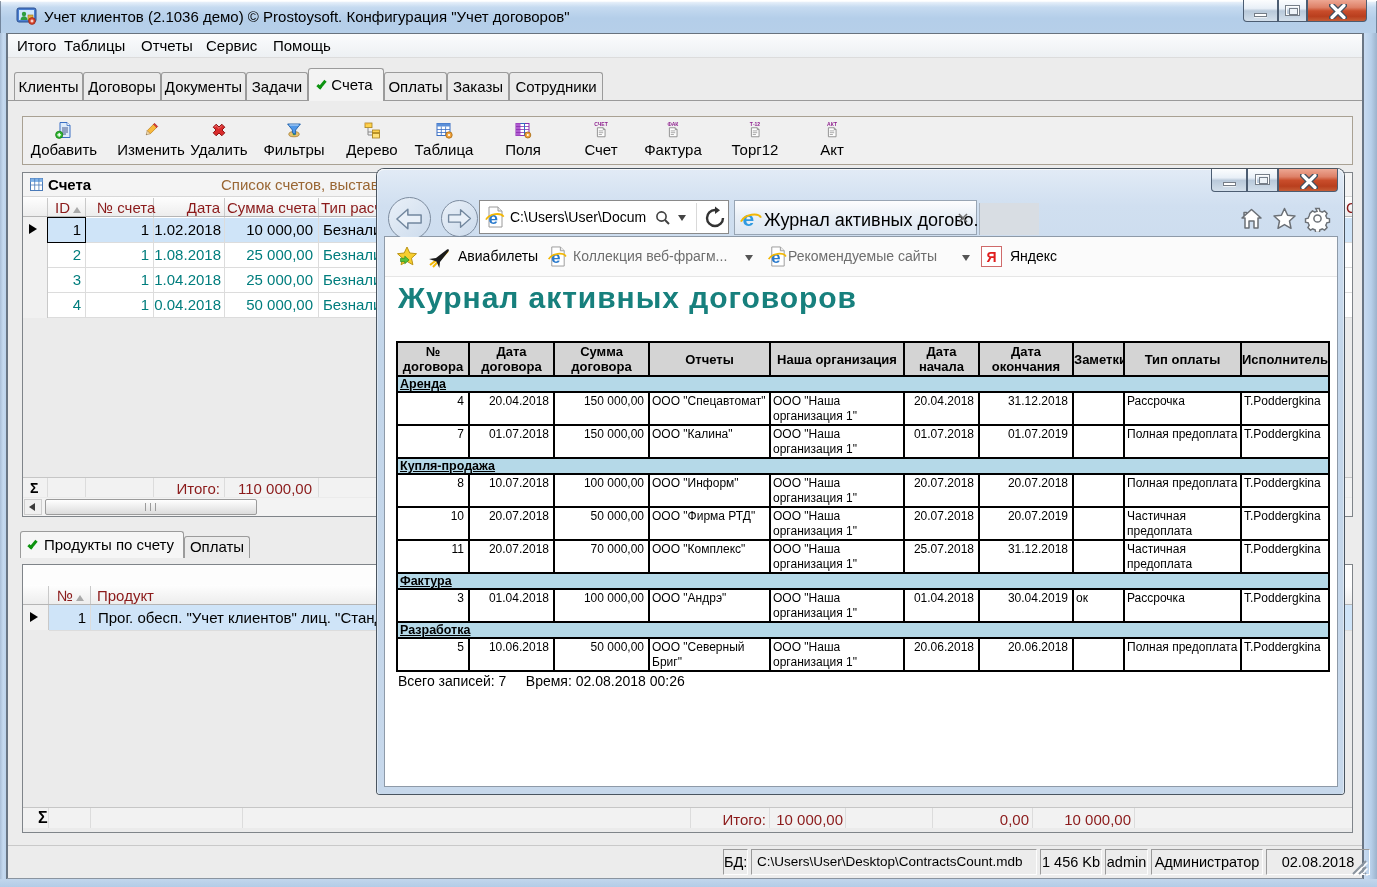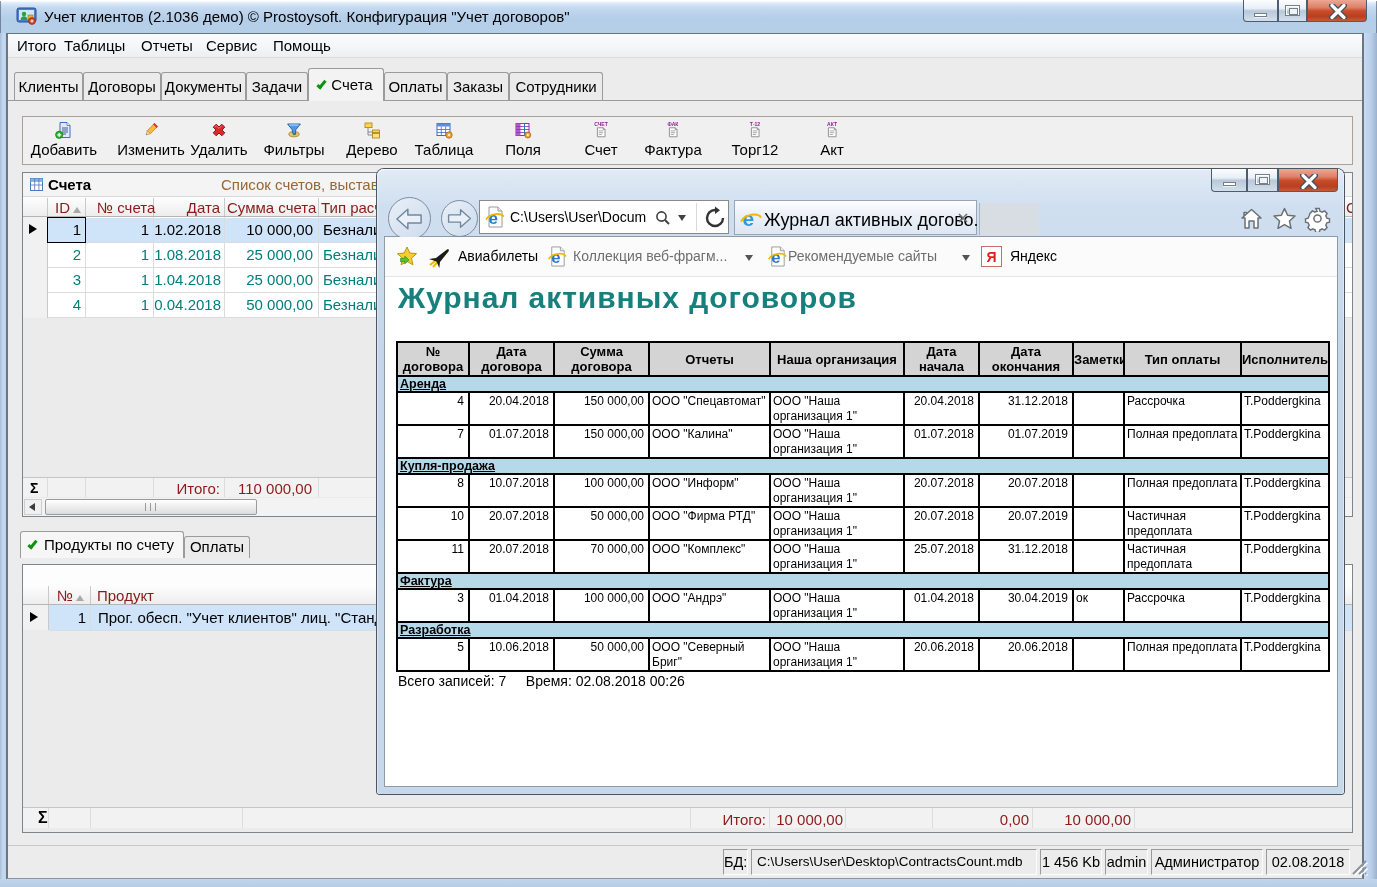--- a/index.html
+++ b/index.html
@@ -352,21 +352,21 @@
     <span class="dcell mar" style="left:1009px;top:3px;width:99px;text-align:right">10 000,00</span>
   </div>
 </div>
 
 <div class="ab" style="left:8px;top:845px;width:1354px;height:1px;background:#c9c9c9"></div>
 <div class="sbox" style="left:723px;width:25px;text-align:center">БД:</div>
 <div class="sbox" style="left:751px;width:286px;padding-left:5px;font-size:13.5px">C:\Users\User\Desktop\ContractsCount.mdb</div>
 <div class="sbox" style="left:1040px;width:62px;text-align:center">1 456 Kb</div>
 <div class="sbox" style="left:1105px;width:43px;text-align:center">admin</div>
 <div class="sbox" style="left:1151px;width:112px;text-align:center">Администратор</div>
-<div class="sbox" style="left:1266px;width:84px;text-align:center">02.08.2018</div>
+<div class="sbox" style="left:1266px;width:104px;text-align:center">02.08.2018</div>
 <svg class="ab" style="left:1349px;top:857px" width="20" height="20">
       <path d="M17 4 L4 17 M17 10 L10 17 M17 16 L16 17" stroke="#8a949e" stroke-width="2"></path>
       <path d="M18.5 5.5 L5.5 18.5 M18.5 11.5 L11.5 18.5 M18.5 17.5 L17.5 18.5" stroke="#fefefe" stroke-width="1.4"></path>
     </svg>
 
 <div class="ab ie">
   <div class="ieclient"></div>
 
   <div class="circ" style="left:11px;top:28px;width:43px;height:43px"></div>
   <div class="circ" style="left:64px;top:31px;width:37px;height:37px"></div>

